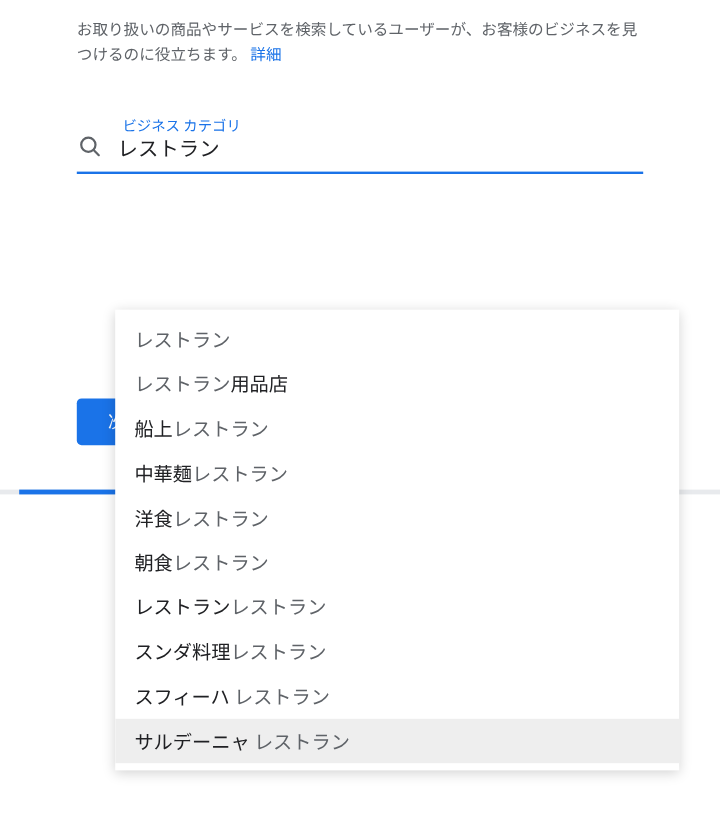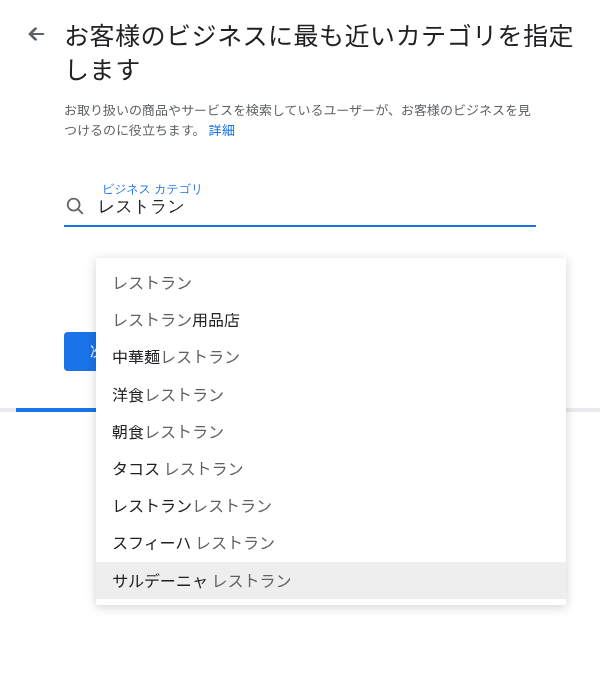--- a/index.html
+++ b/index.html
@@ -46,21 +46,20 @@
       line-height: 1.6;
       color: #5f6368;
     }
     .subtitle .link {
       color: #1a73e8;
       cursor: pointer;
     }
     .field-wrap {
       position: relative;
       margin: 48px 64px 14px 64px;
-      font-family: Liberation Serif, serif;
     }
     .field-label {
       font-size: 12px;
       color: #1a73e8;
       position: absolute;
       left: 36px;
       top: -8px;
       background: #fff;
       padding: 0 2px;
     }
@@ -139,32 +138,20 @@
       height: 100%;
       width: 88px;
       background: #1a73e8;
       margin-left: 16px;
     }
   </style>
 </head>
 <body>
 
 <div class="container">
-  <div class="header-row">
-    <div class="back-btn">
-      <span>
-        <svg viewBox="0 0 24 24" fill="none" stroke="currentColor" stroke-width="2.2" stroke-linecap="round" stroke-linejoin="round">
-          <polyline points="15 18 9 12 15 6" transform="translate(-3 0)"></polyline>
-          <line x1="5" y1="12" x2="20" y2="12"></line>
-          <polyline points="11 6 5 12 11 18"></polyline>
-        </svg>
-      </span>
-    </div>
-    <h1 class="title">お客様のビジネスに最も近いカテゴリを指定します</h1>
-  </div>
 
   <p class="subtitle">
     <span>お取り扱いの商品やサービスを検索しているユーザーが、お客様のビジネスを見つけるのに役立ちます。</span>
     <span class="link">詳細</span>
   </p>
 
   <div class="field-wrap">
     <span class="field-label">ビジネス カテゴリ</span>
     <div class="field-row">
       <span class="search-icon">
@@ -180,22 +167,23 @@
   <button class="next-btn">次へ</button>
 
   <div class="progress-bar">
     <div class="progress-fill"></div>
   </div>
 
   <div class="dropdown">
     <ul class="dropdown-list" id="dropdown-list">
         <li class="dropdown-item"><span>レストラン</span></li>
         <li class="dropdown-item"><span>レストラン</span><span class="dark">用品店</span></li>
+        <li class="dropdown-item"><span class="dark">船上</span><span>レストラン</span></li>
         <li class="dropdown-item"><span class="dark">中華麺</span><span>レストラン</span></li>
         <li class="dropdown-item"><span class="dark">洋食</span><span>レストラン</span></li>
         <li class="dropdown-item"><span class="dark">朝食</span><span>レストラン</span></li>
-        <li class="dropdown-item"><span class="dark">タコス </span><span>レストラン</span></li>
         <li class="dropdown-item"><span class="dark">レストラン</span><span>レストラン</span></li>
+        <li class="dropdown-item"><span class="dark">スンダ料理</span><span>レストラン</span></li>
         <li class="dropdown-item"><span class="dark">スフィーハ </span><span>レストラン</span></li>
         <li class="dropdown-item highlight"><span class="dark">サルデーニャ </span><span>レストラン</span></li>
       </ul>
   </div>
 </div>
 
 </body></html>

